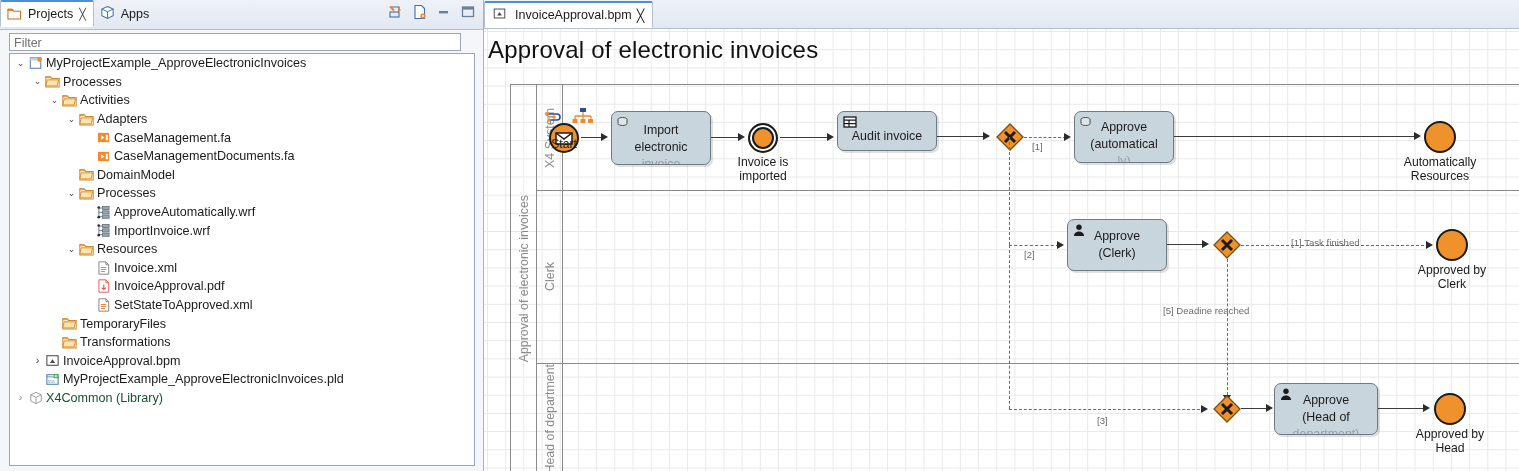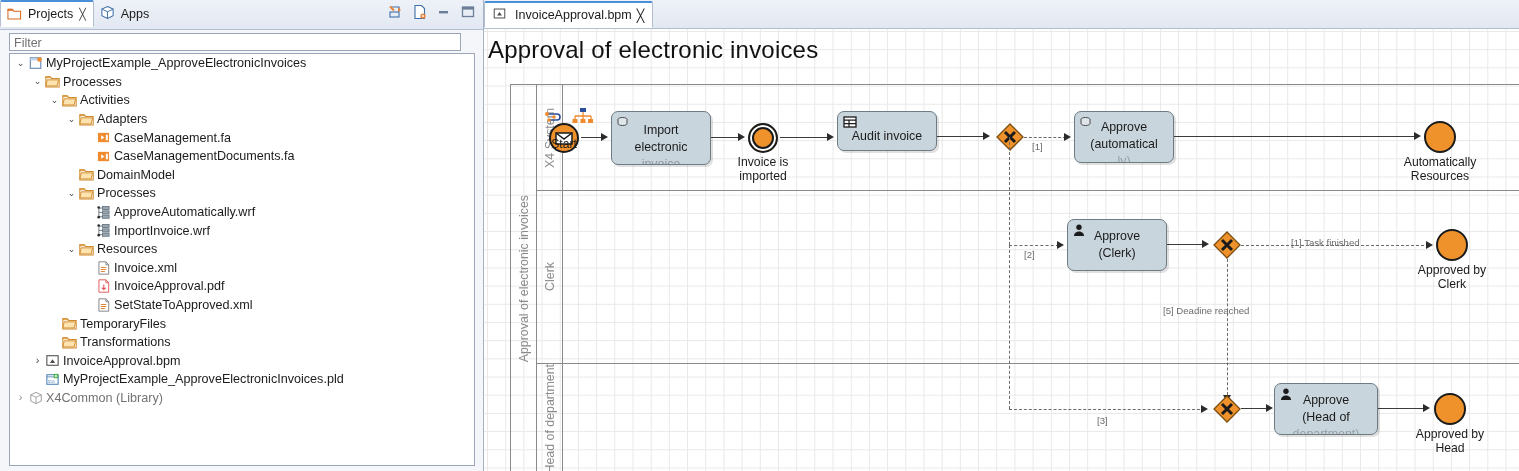--- a/index.html
+++ b/index.html
@@ -58,21 +58,21 @@
     font-size:12.6px;white-space:nowrap;
     padding-left:4px;box-sizing:border-box;
   }
   .trow .arrow{
     width:13px;flex:0 0 13px;text-align:center;
     color:#4a4a4a;font-size:9px;line-height:1;
   }
   .trow .arrow.none{visibility:hidden;}
   .trow .ico{width:17px;flex:0 0 17px;display:flex;align-items:center;justify-content:center;}
   .trow .lbl{padding-left:2px;}
-  .trow.dim .lbl{color:#737373;}
+  .trow.dim .lbl{color:#14532d;}
   .trow.dim .arrow{color:#8c8c8c;}
 
   
   .right-panel{position:relative;width:1035px;height:471px;background:#fff;}
   .ed-tabbar{
     height:29px;background:linear-gradient(#eef2f8,#e2e8f2);
     border-bottom:1px solid #b3bfd0;display:flex;align-items:flex-end;
     box-sizing:border-box;
   }
   .ed-tab{

